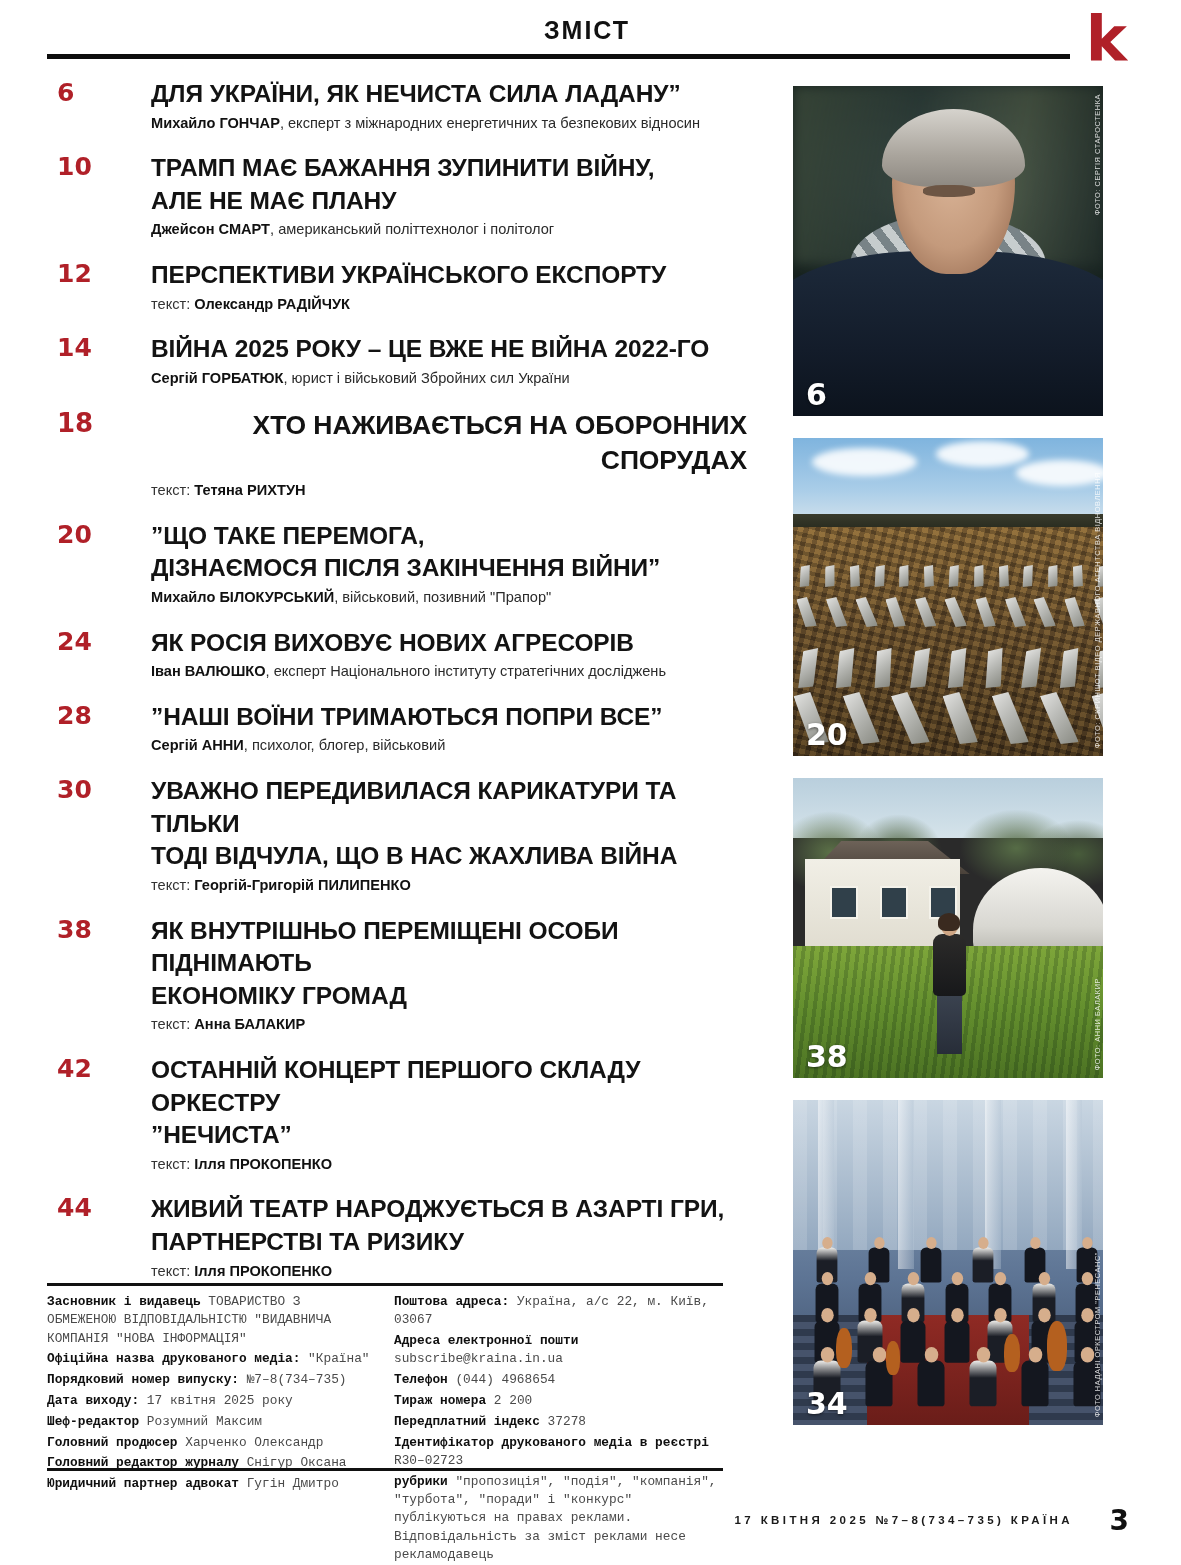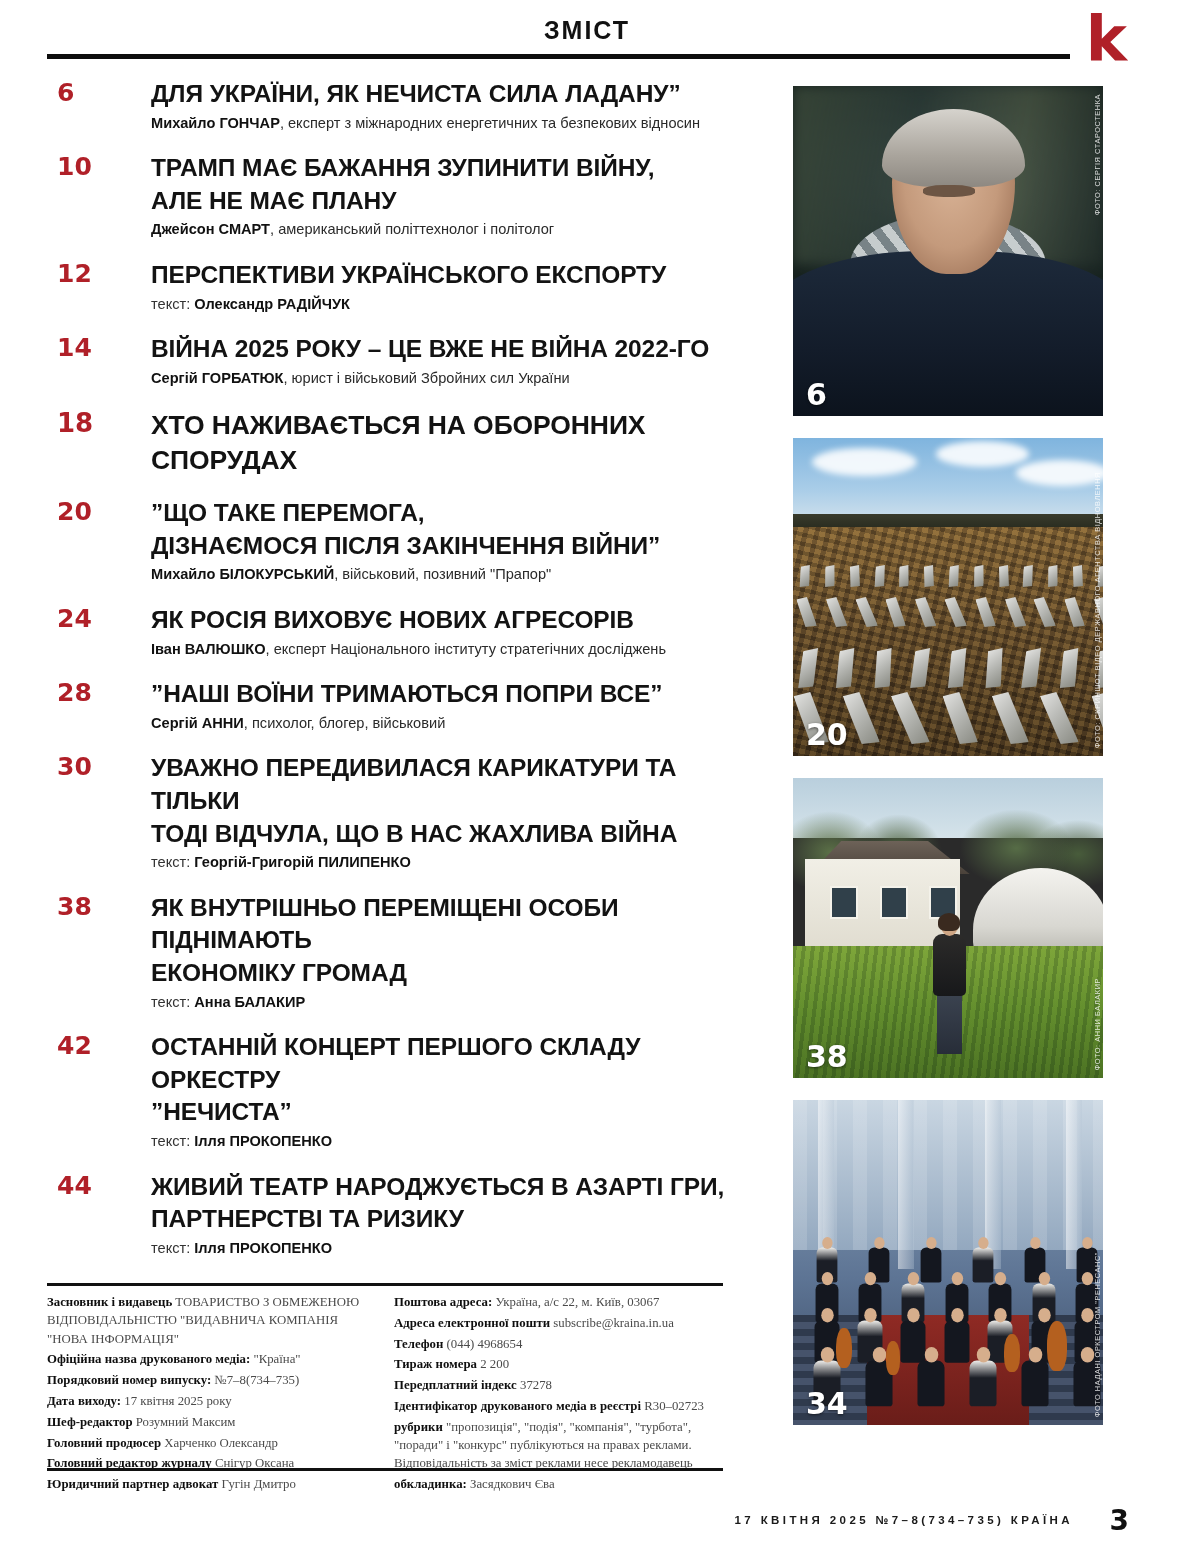--- a/index.html
+++ b/index.html
@@ -73,21 +73,21 @@
     font-family: "DejaVu Sans", sans-serif;
   }
   .toc-title {
     font-weight: 700;
     font-size: 24.5px;
     line-height: 1.33;
     letter-spacing: -0.1px;
     color: #131313;
     margin: 0;
   }
-  .toc-entry.big .toc-title { font-size: 26.5px; }
+  .toc-entry.big .toc-title { font-size: 26.5px; text-align: right; }
   .toc-entry.big .toc-page  { font-size: 26px; }
   .toc-title .ln { display: block; }
   .toc-author {
     font-size: 14.6px;
     line-height: 1.35;
     color: #2a2a2a;
     margin-top: 3px;
     font-weight: 400;
   }
   .toc-author b { font-weight: 700; color: #111; }
@@ -110,21 +110,21 @@
   .imprint-cols {
     display: flex;
     gap: 18px;
   }
   .imprint-col { width: 330px; }
   .imprint-col p {
     margin: 0 0 2.5px 0;
     font-size: 12.8px;
     line-height: 1.43;
     color: #4a4a4a;
-    font-family: Liberation Serif, serif;
+    font-family: Liberation Mono, monospace;
   }
   .imprint-col p b { color: #0f0f0f; font-weight: 700; }
 
   
   .rail {
     position: absolute;
     left: 793px; top: 86px;
     width: 310px;
   }
   .photo {
@@ -375,20 +375,21 @@
       <div class="toc-title">
         <span class="ln">ВІЙНА 2025 РОКУ – ЦЕ ВЖЕ НЕ ВІЙНА 2022-ГО</span>
       </div>
       <div class="toc-author"><span class="lbl"></span><b>Сергій ГОРБАТЮК</b><span>, юрист і військовий Збройних сил України</span></div>
     </div>
     <div class="toc-entry big">
       <div class="toc-page">18</div>
       <div class="toc-title">
         <span class="ln">ХТО НАЖИВАЄТЬСЯ НА ОБОРОННИХ СПОРУДАХ</span>
       </div>
+      <div class="toc-author"><span class="lbl">текст: </span><b>Тетяна РИХТУН</b><span></span></div>
     </div>
     <div class="toc-entry">
       <div class="toc-page">20</div>
       <div class="toc-title">
         <span class="ln">”ЩО ТАКЕ ПЕРЕМОГА,</span>
         <span class="ln">ДІЗНАЄМОСЯ ПІСЛЯ ЗАКІНЧЕННЯ ВІЙНИ”</span>
       </div>
       <div class="toc-author"><span class="lbl"></span><b>Михайло БІЛОКУРСЬКИЙ</b><span>, військовий, позивний "Прапор"</span></div>
     </div>
     <div class="toc-entry">

